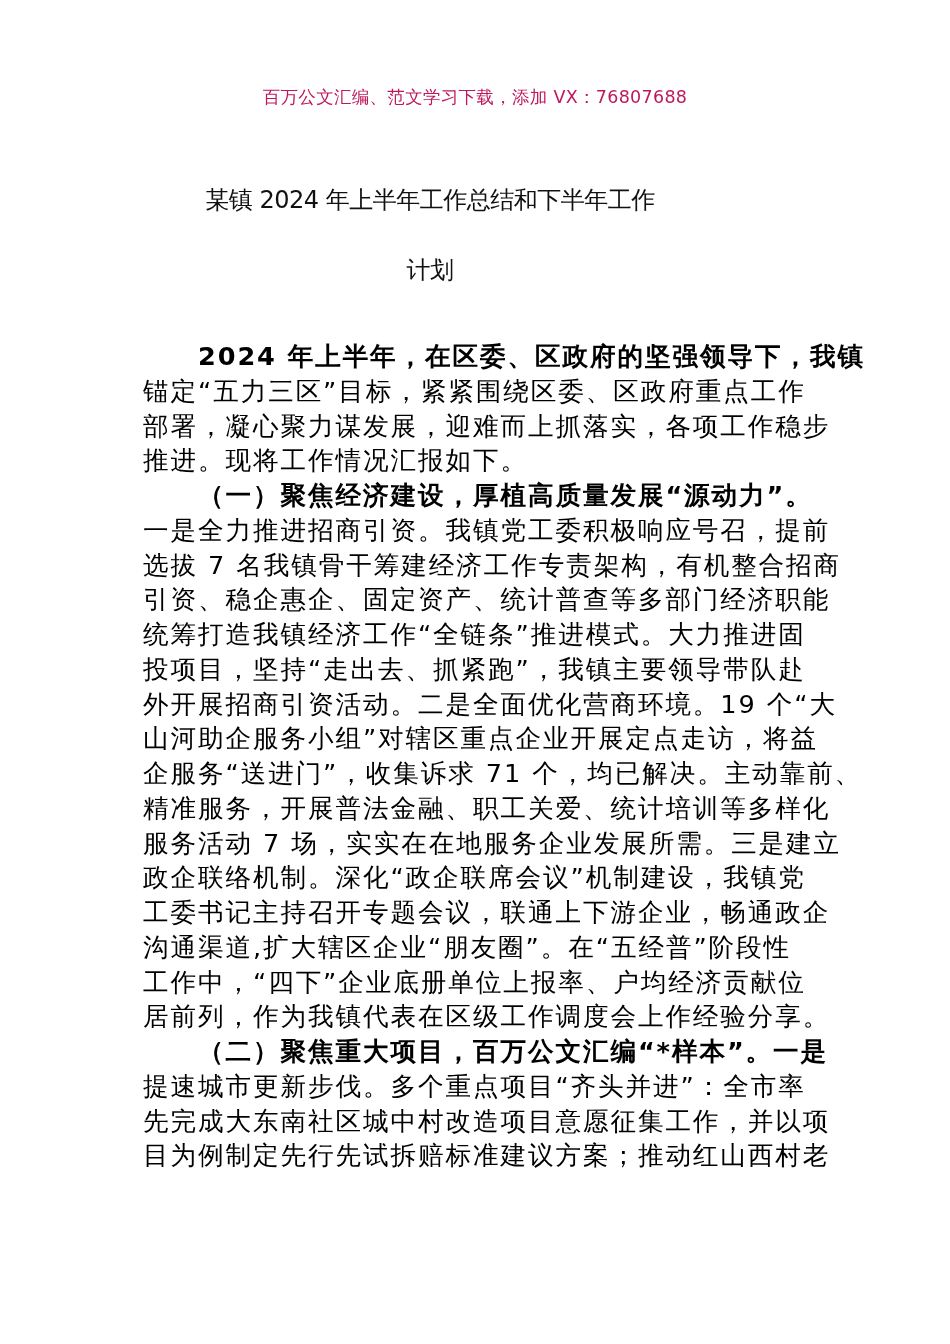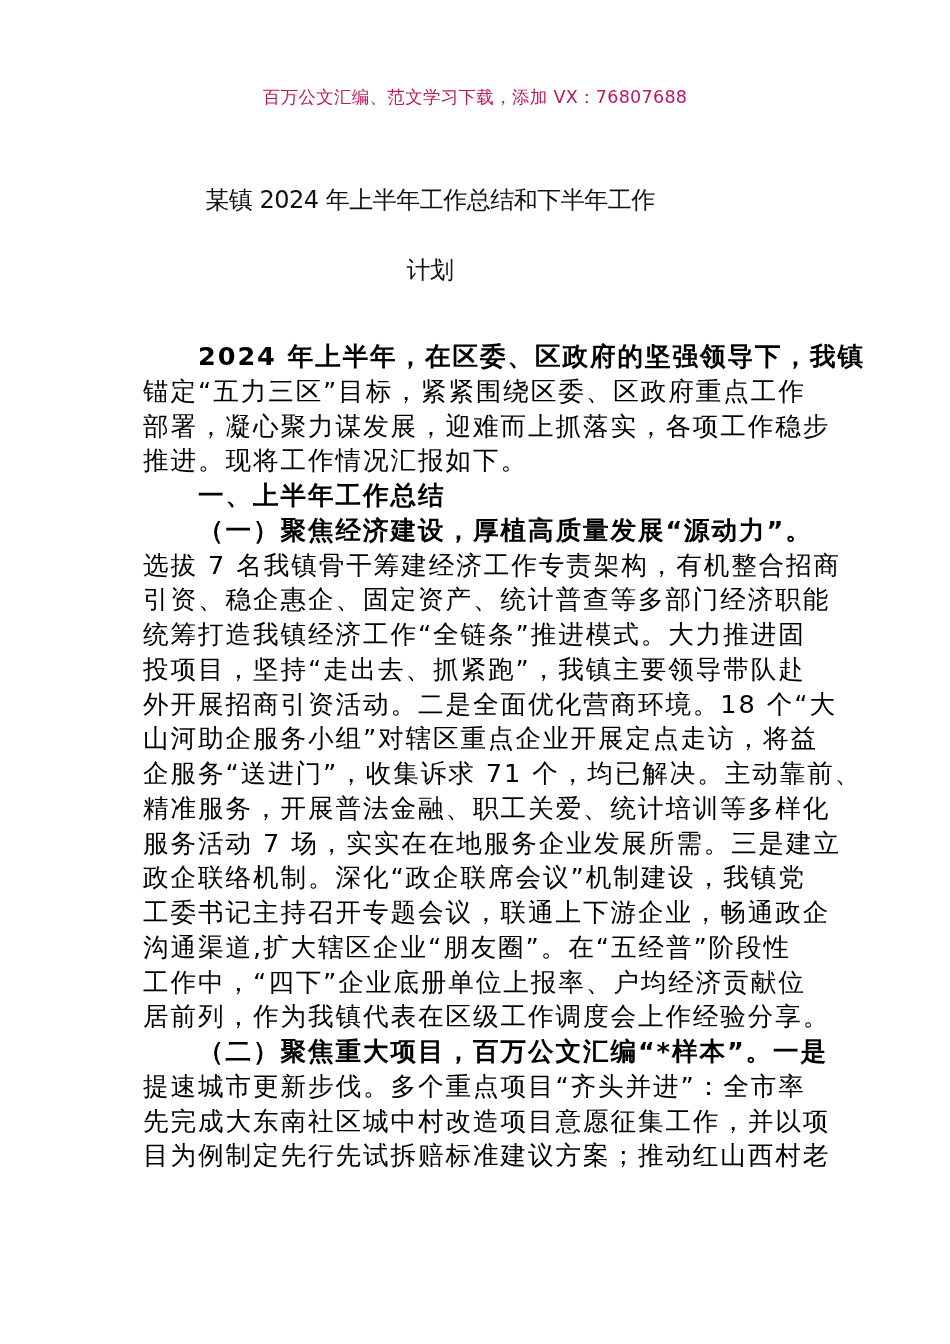--- a/index.html
+++ b/index.html
@@ -32,27 +32,27 @@
 <div class="watermark">百万公文汇编、范文学习下载，添加 VX：76807688</div>
 
 <div class="title l1">某镇 2024 年上半年工作总结和下半年工作</div>
 <div class="title l2">计划</div>
 
 <div class="body" id="body-container">
     <div class="line indent">2024 年上半年，在区委、区政府的坚强领导下，我镇</div>
     <div class="line">锚定“五力三区”目标，紧紧围绕区委、区政府重点工作</div>
     <div class="line">部署，凝心聚力谋发展，迎难而上抓落实，各项工作稳步</div>
     <div class="line">推进。现将工作情况汇报如下。</div>
-    <div class="line indent">一、上半年工作总结</div>
     <div class="line indent">（一）聚焦经济建设，厚植高质量发展“源动力”。</div>
+    <div class="line">一是全力推进招商引资。我镇党工委积极响应号召，提前</div>
     <div class="line">选拔 7 名我镇骨干筹建经济工作专责架构，有机整合招商</div>
     <div class="line">引资、稳企惠企、固定资产、统计普查等多部门经济职能</div>
     <div class="line">统筹打造我镇经济工作“全链条”推进模式。大力推进固</div>
     <div class="line">投项目，坚持“走出去、抓紧跑”，我镇主要领导带队赴</div>
-    <div class="line">外开展招商引资活动。二是全面优化营商环境。18 个“大</div>
+    <div class="line">外开展招商引资活动。二是全面优化营商环境。19 个“大</div>
     <div class="line">山河助企服务小组”对辖区重点企业开展定点走访，将益</div>
     <div class="line">企服务“送进门”，收集诉求 71 个，均已解决。主动靠前、</div>
     <div class="line">精准服务，开展普法金融、职工关爱、统计培训等多样化</div>
     <div class="line">服务活动 7 场，实实在在地服务企业发展所需。三是建立</div>
     <div class="line">政企联络机制。深化“政企联席会议”机制建设，我镇党</div>
     <div class="line">工委书记主持召开专题会议，联通上下游企业，畅通政企</div>
     <div class="line">沟通渠道,扩大辖区企业“朋友圈”。在“五经普”阶段性</div>
     <div class="line">工作中，“四下”企业底册单位上报率、户均经济贡献位</div>
     <div class="line">居前列，作为我镇代表在区级工作调度会上作经验分享。</div>
     <div class="line indent">（二）聚焦重大项目，百万公文汇编“*样本”。一是</div>

